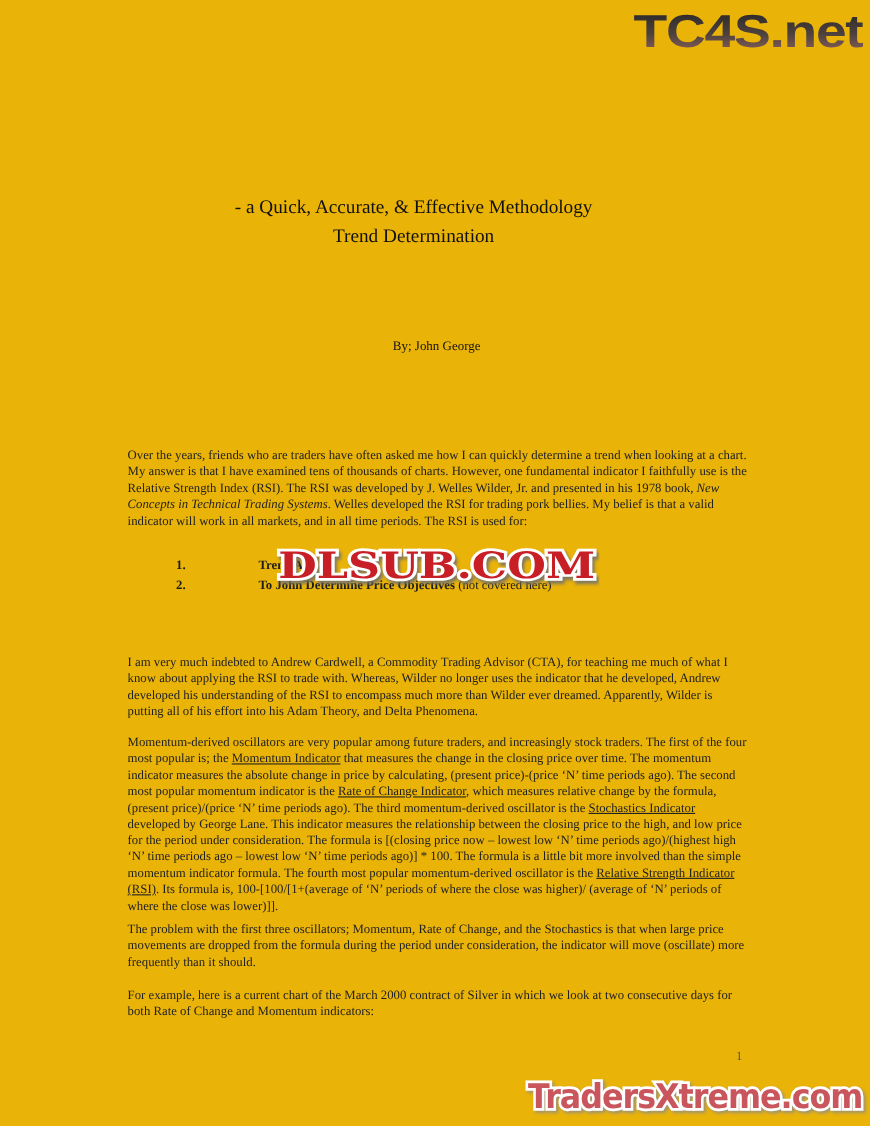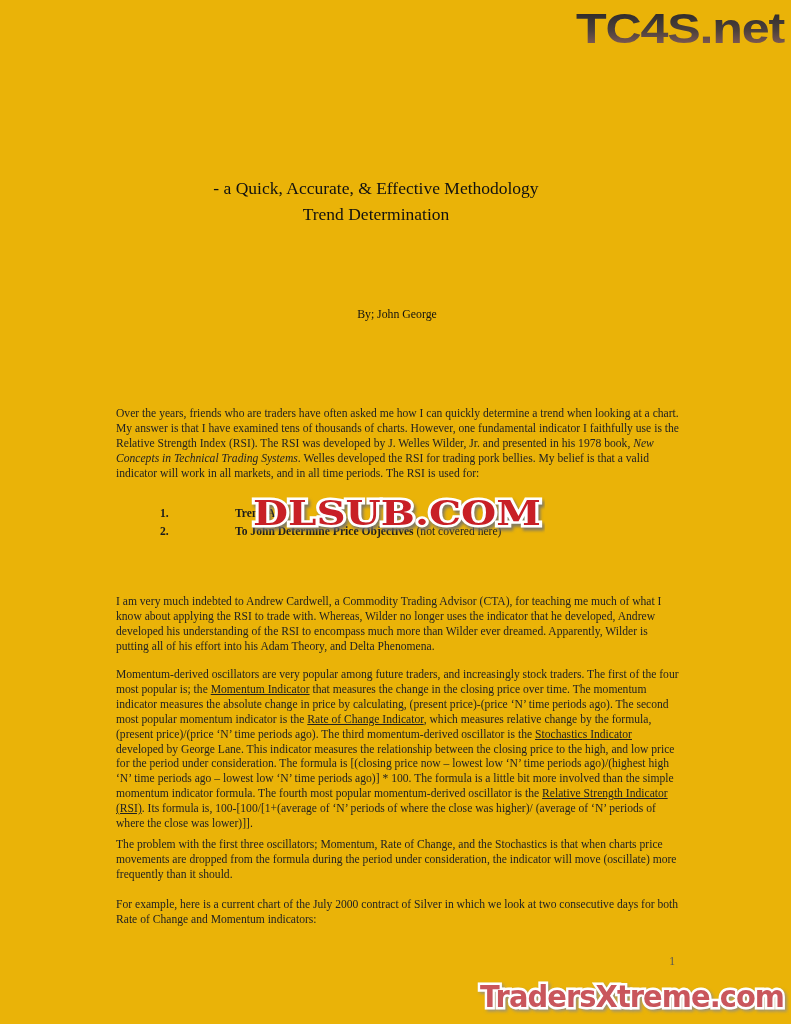--- a/index.html
+++ b/index.html
@@ -86,23 +86,23 @@
   </div>
 
   <svg id="dlsub-watermark" viewBox="0 0 296 48">
     <text x="148" y="36" text-anchor="middle" font-family="DejaVu Serif, serif" font-size="33" font-weight="bold" letter-spacing="0" textLength="288" lengthAdjust="spacingAndGlyphs" fill="#c81f26" stroke="#ffffff" stroke-width="5" paint-order="stroke" style="filter: drop-shadow(2px 3px 1.5px rgba(110,110,110,0.85));">DLSUB.COM</text>
   </svg>
 
   <div id="p2" class="para"><span>I am very much indebted to Andrew Cardwell, a Commodity Trading Advisor (CTA), for teaching me much of what I know about applying the RSI to trade with. Whereas, Wilder no longer uses the indicator that he developed, Andrew developed his understanding of the RSI to encompass much more than Wilder ever dreamed. Apparently, Wilder is putting all of his effort into his Adam Theory, and Delta Phenomena.</span></div>
 
   <div id="p3" class="para"><span>Momentum-derived oscillators are very popular among future traders, and increasingly stock traders. The first of the four most popular is; the </span><span class="u">Momentum Indicator</span><span> that measures the change in the closing price over time. The momentum indicator measures the absolute change in price by calculating,  (present price)-(price ‘N’ time periods ago). The second most popular momentum indicator is the </span><span class="u">Rate of Change Indicator</span><span>, which measures relative change by the formula, (present price)/(price ‘N’ time periods ago). The third momentum-derived oscillator is the </span><span class="u">Stochastics Indicator</span><span> developed by George Lane. This indicator measures the relationship between the closing price to the high, and low price for the period under consideration. The formula is [(closing price now – lowest low ‘N’ time periods ago)/(highest high ‘N’ time periods ago – lowest low ‘N’ time periods ago)] * 100. The formula is a little bit more involved than the simple momentum indicator formula. The fourth most popular momentum-derived oscillator is the </span><span class="u">Relative Strength Indicator (RSI)</span><span>. Its formula is, 100-[100/[1+(average of ‘N’ periods of where the close was higher)/ (average of ‘N’ periods of where the close was lower)]].</span></div>
 
-  <div id="p4" class="para"><span>The problem with the first three oscillators; Momentum, Rate of Change, and the Stochastics is that when charts price movements are dropped from the formula during the period under consideration, the indicator will move (oscillate) more frequently than it should.</span></div>
+  <div id="p4" class="para"><span>The problem with the first three oscillators; Momentum, Rate of Change, and the Stochastics is that when large price movements are dropped from the formula during the period under consideration, the indicator will move (oscillate) more frequently than it should.</span></div>
 
-  <div id="p5" class="para"><span>For example, here is a current chart of the July 2000 contract of Silver in which we look at two consecutive days for both Rate of Change and Momentum indicators:</span></div>
+  <div id="p5" class="para"><span>For example, here is a current chart of the March 2000 contract of Silver in which we look at two consecutive days for both Rate of Change and Momentum indicators:</span></div>
 
   <div class="page-number">1</div>
 
   <svg id="tx-logo" viewBox="0 0 314 48">
     <text x="157" y="35" text-anchor="middle" font-family="DejaVu Sans, sans-serif" font-size="31" font-weight="bold" letter-spacing="-1" textLength="304" lengthAdjust="spacingAndGlyphs" fill="#c9565c" stroke="#ffffff" stroke-width="5" paint-order="stroke" style="filter: drop-shadow(2px 2px 1.5px rgba(140,140,140,0.8));">TradersXtreme.com</text>
   </svg>
 
 </div>
 
 </body></html>

